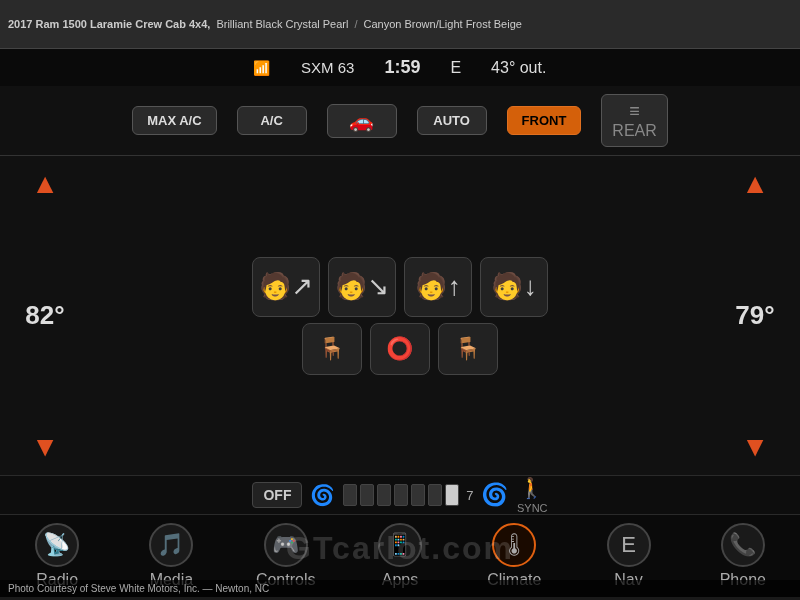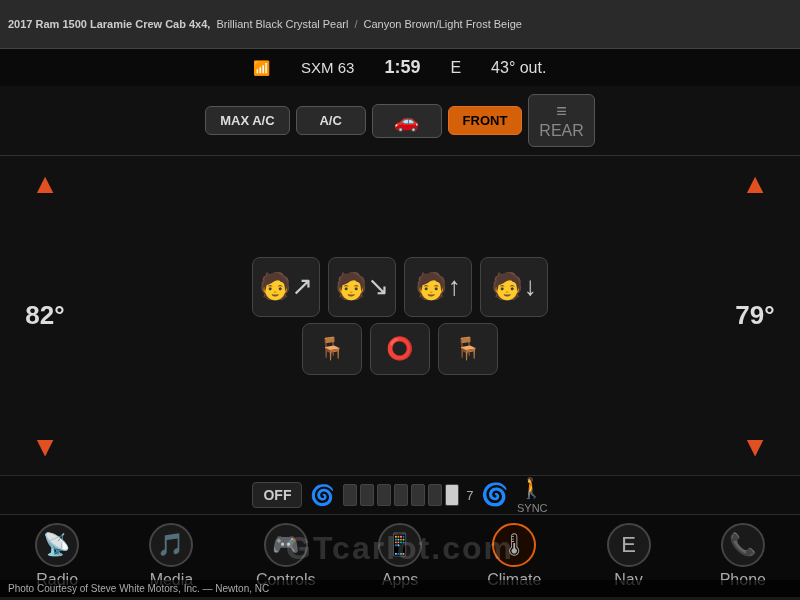--- a/index.html
+++ b/index.html
@@ -51,21 +51,21 @@
     .status-bar .time { font-size: 18px; font-weight: bold; }
     .status-bar .direction { font-size: 16px; }
     .status-bar .temp-out { font-size: 16px; }
     .signal-icon { font-size: 14px; }
 
     
     .control-row {
       display: flex;
       align-items: center;
       justify-content: center;
-      gap: 6px;
+      gap: 20px;
       padding: 8px 10px;
       background: #111;
       border-bottom: 1px solid #333;
     }
     .ctrl-btn {
       background: #2a2a2a;
       border: 1px solid #555;
       border-radius: 6px;
       color: #ddd;
       padding: 6px 14px;
@@ -296,20 +296,21 @@
     <span class="direction">E</span>
     <span class="temp-out">43° out.</span>
   </div>
 
   <div class="control-row">
     <button class="ctrl-btn">MAX A/C</button>
     <button class="ctrl-btn">A/C</button>
     <button class="ctrl-btn car-icon">
       <span>🚗</span>
     </button>
+    <button class="ctrl-btn">AUTO</button>
     <button class="ctrl-btn active-orange">FRONT</button>
     <div class="ctrl-btn-rear">
       <div style="font-size:18px;">≡</div>
       <div class="rear-label">REAR</div>
     </div>
   </div>
 
   <div class="climate-main">
 
     <div class="temp-col">

